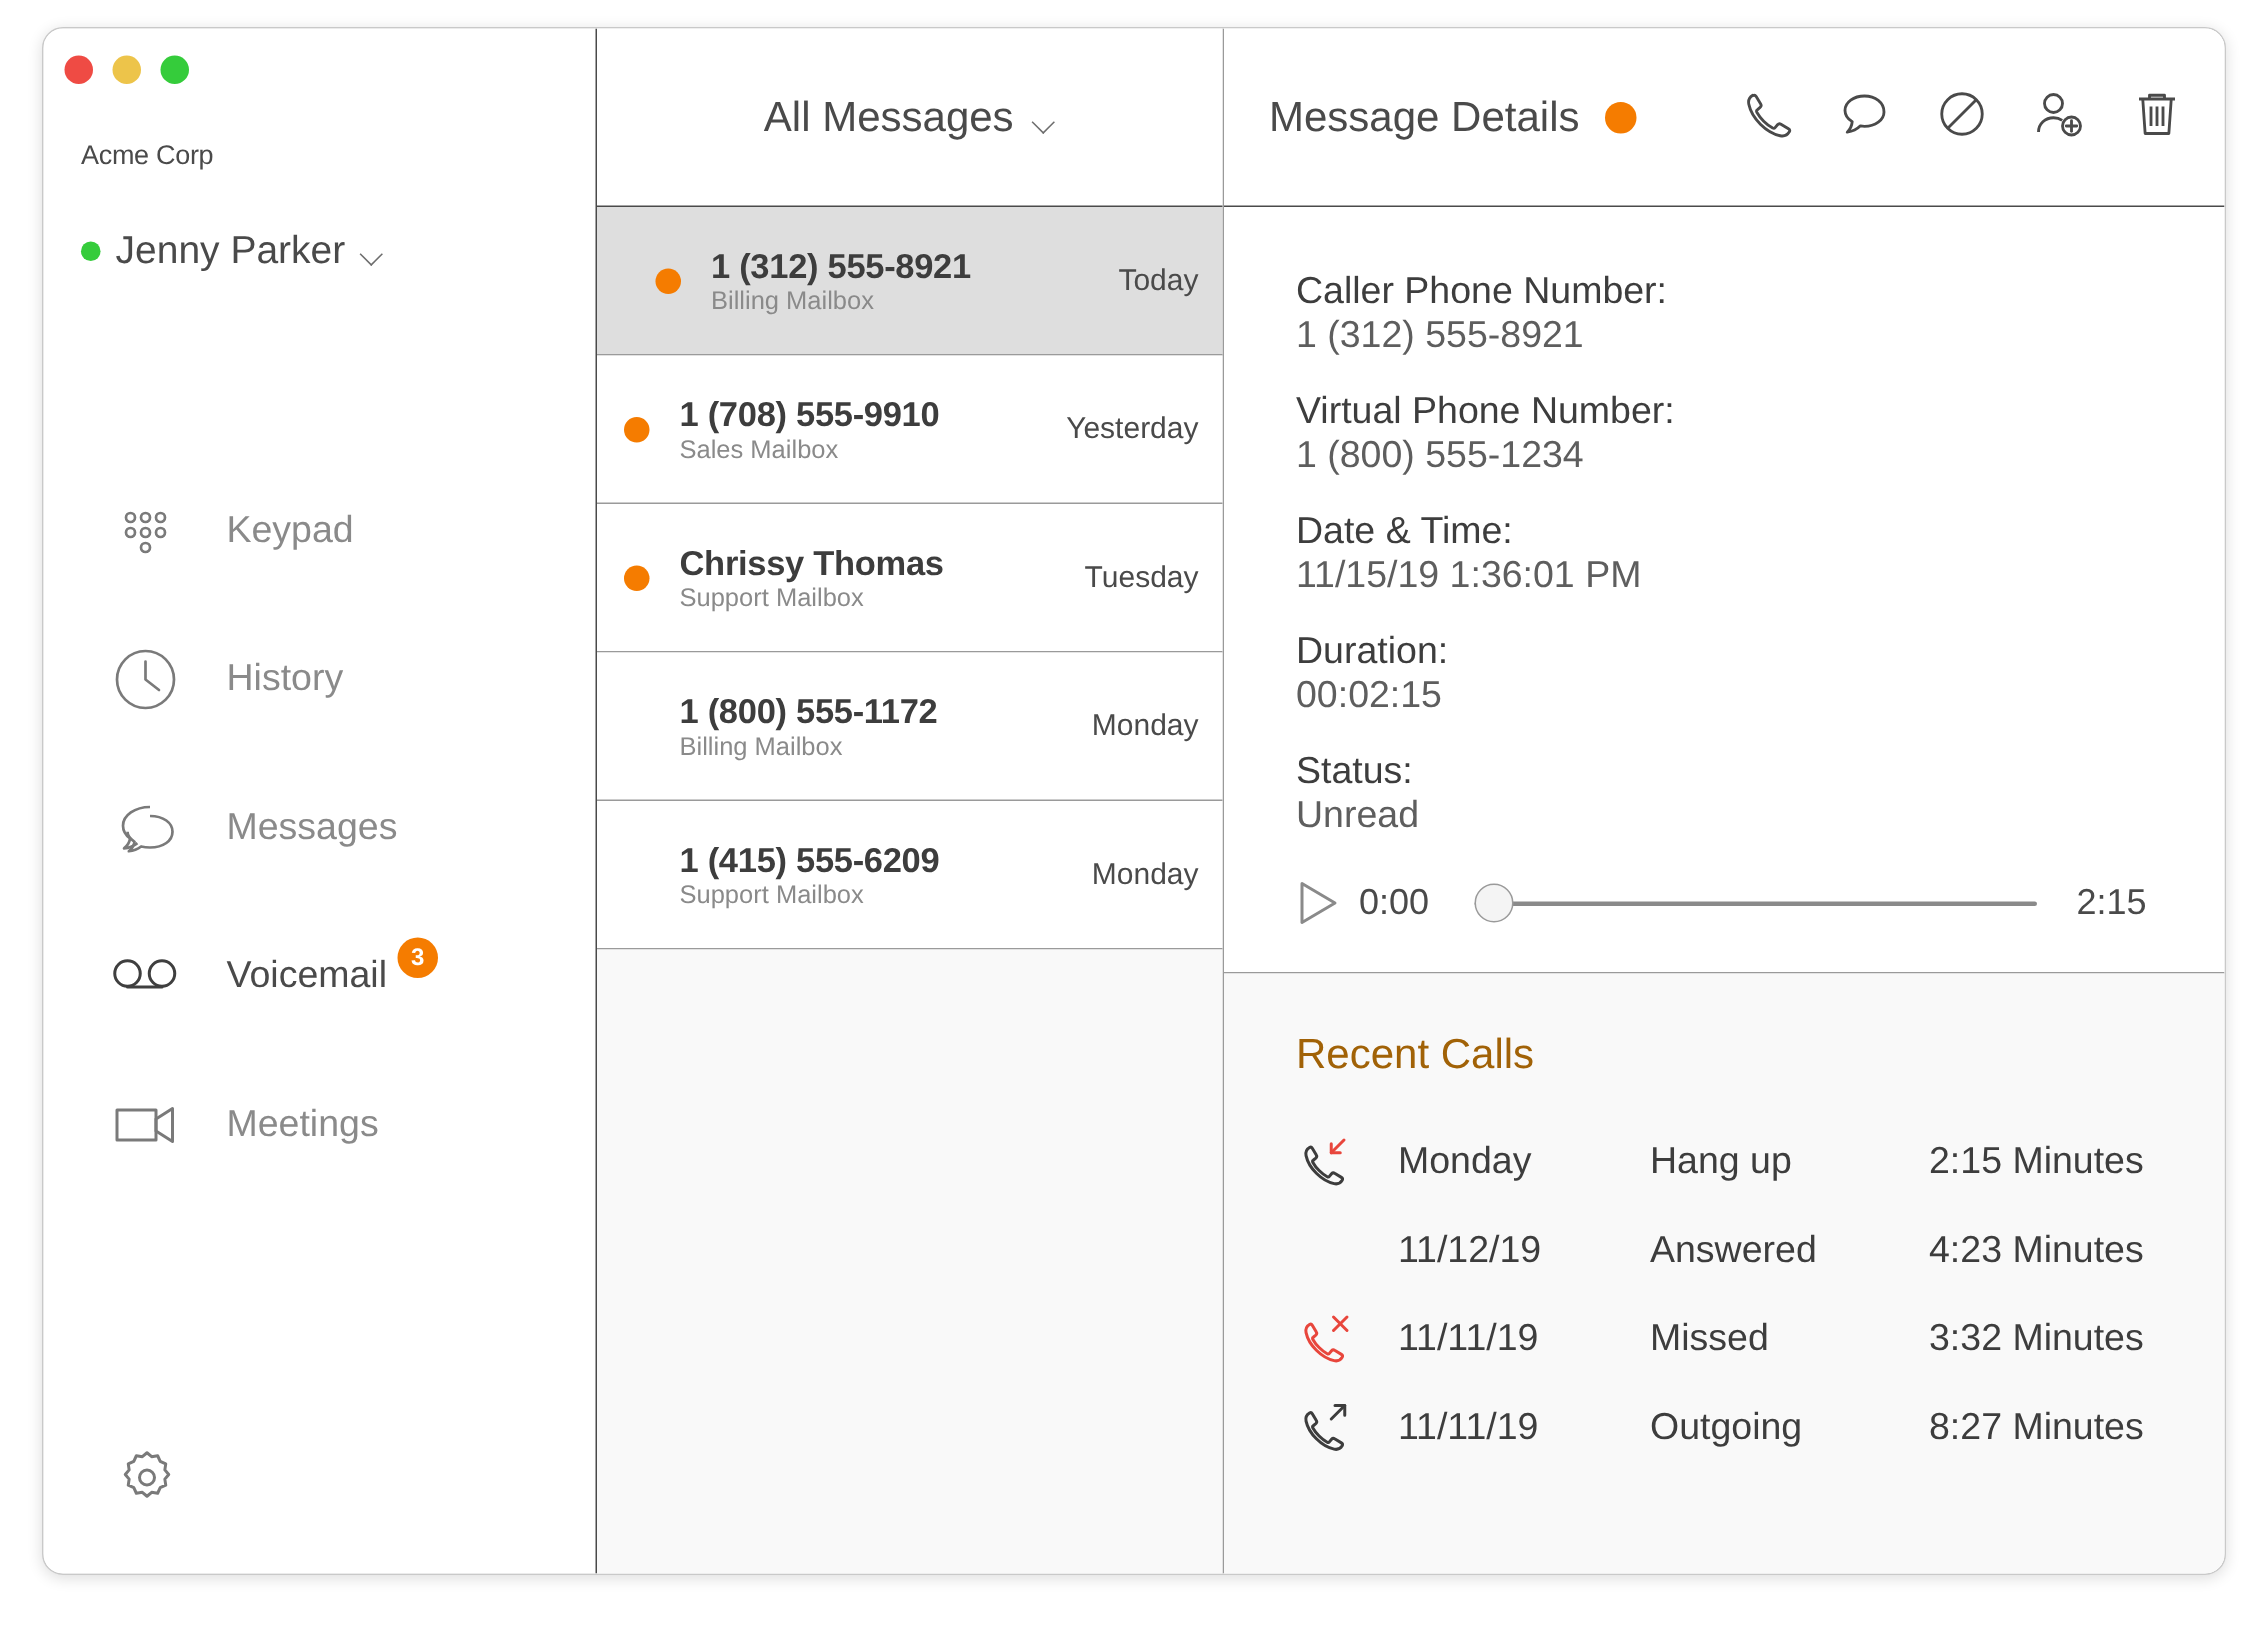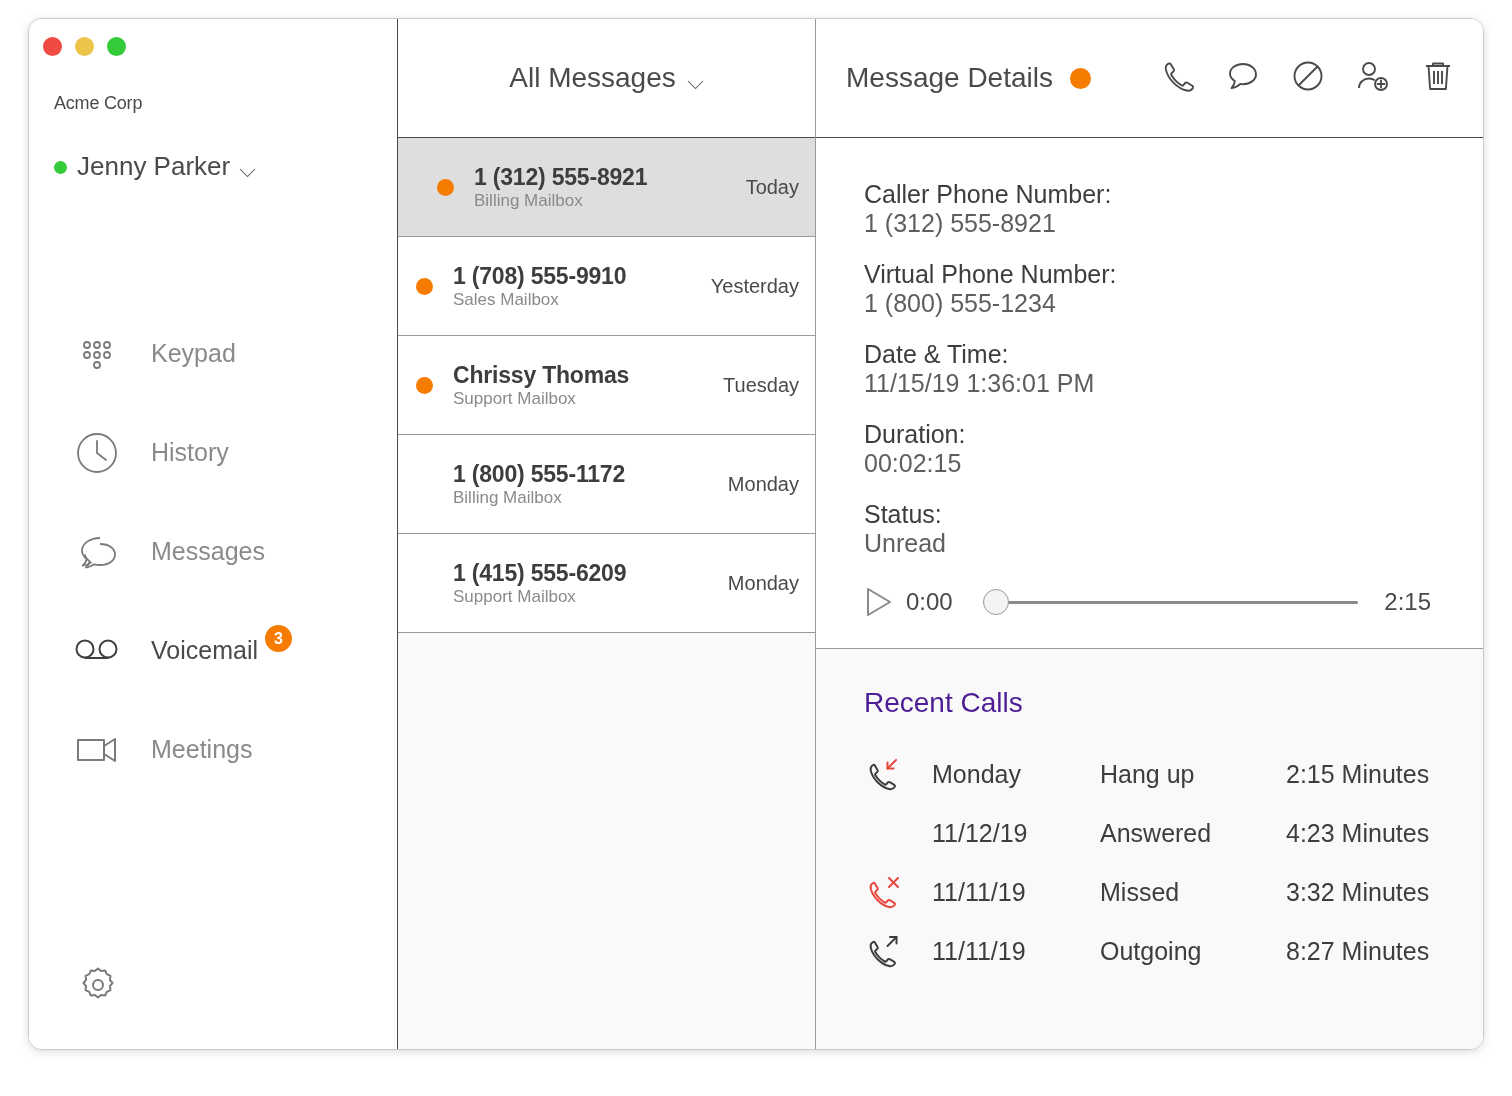--- a/index.html
+++ b/index.html
@@ -299,21 +299,21 @@
     flex: 0 0 auto;
   }
 
   #recent-calls {
     flex: 1 1 auto;
     background: #f9f9f9;
     padding: 38px 52px 0 48px;
   }
   #recent-calls-title {
     font-size: 28px;
-    color: #4c1d95;
+    color: #a16207;
     margin-bottom: 26px;
   }
   .call-row {
     display: flex;
     align-items: center;
     height: 59px;
   }
   .call-icon {
     width: 44px; height: 40px;
     flex: 0 0 44px;

